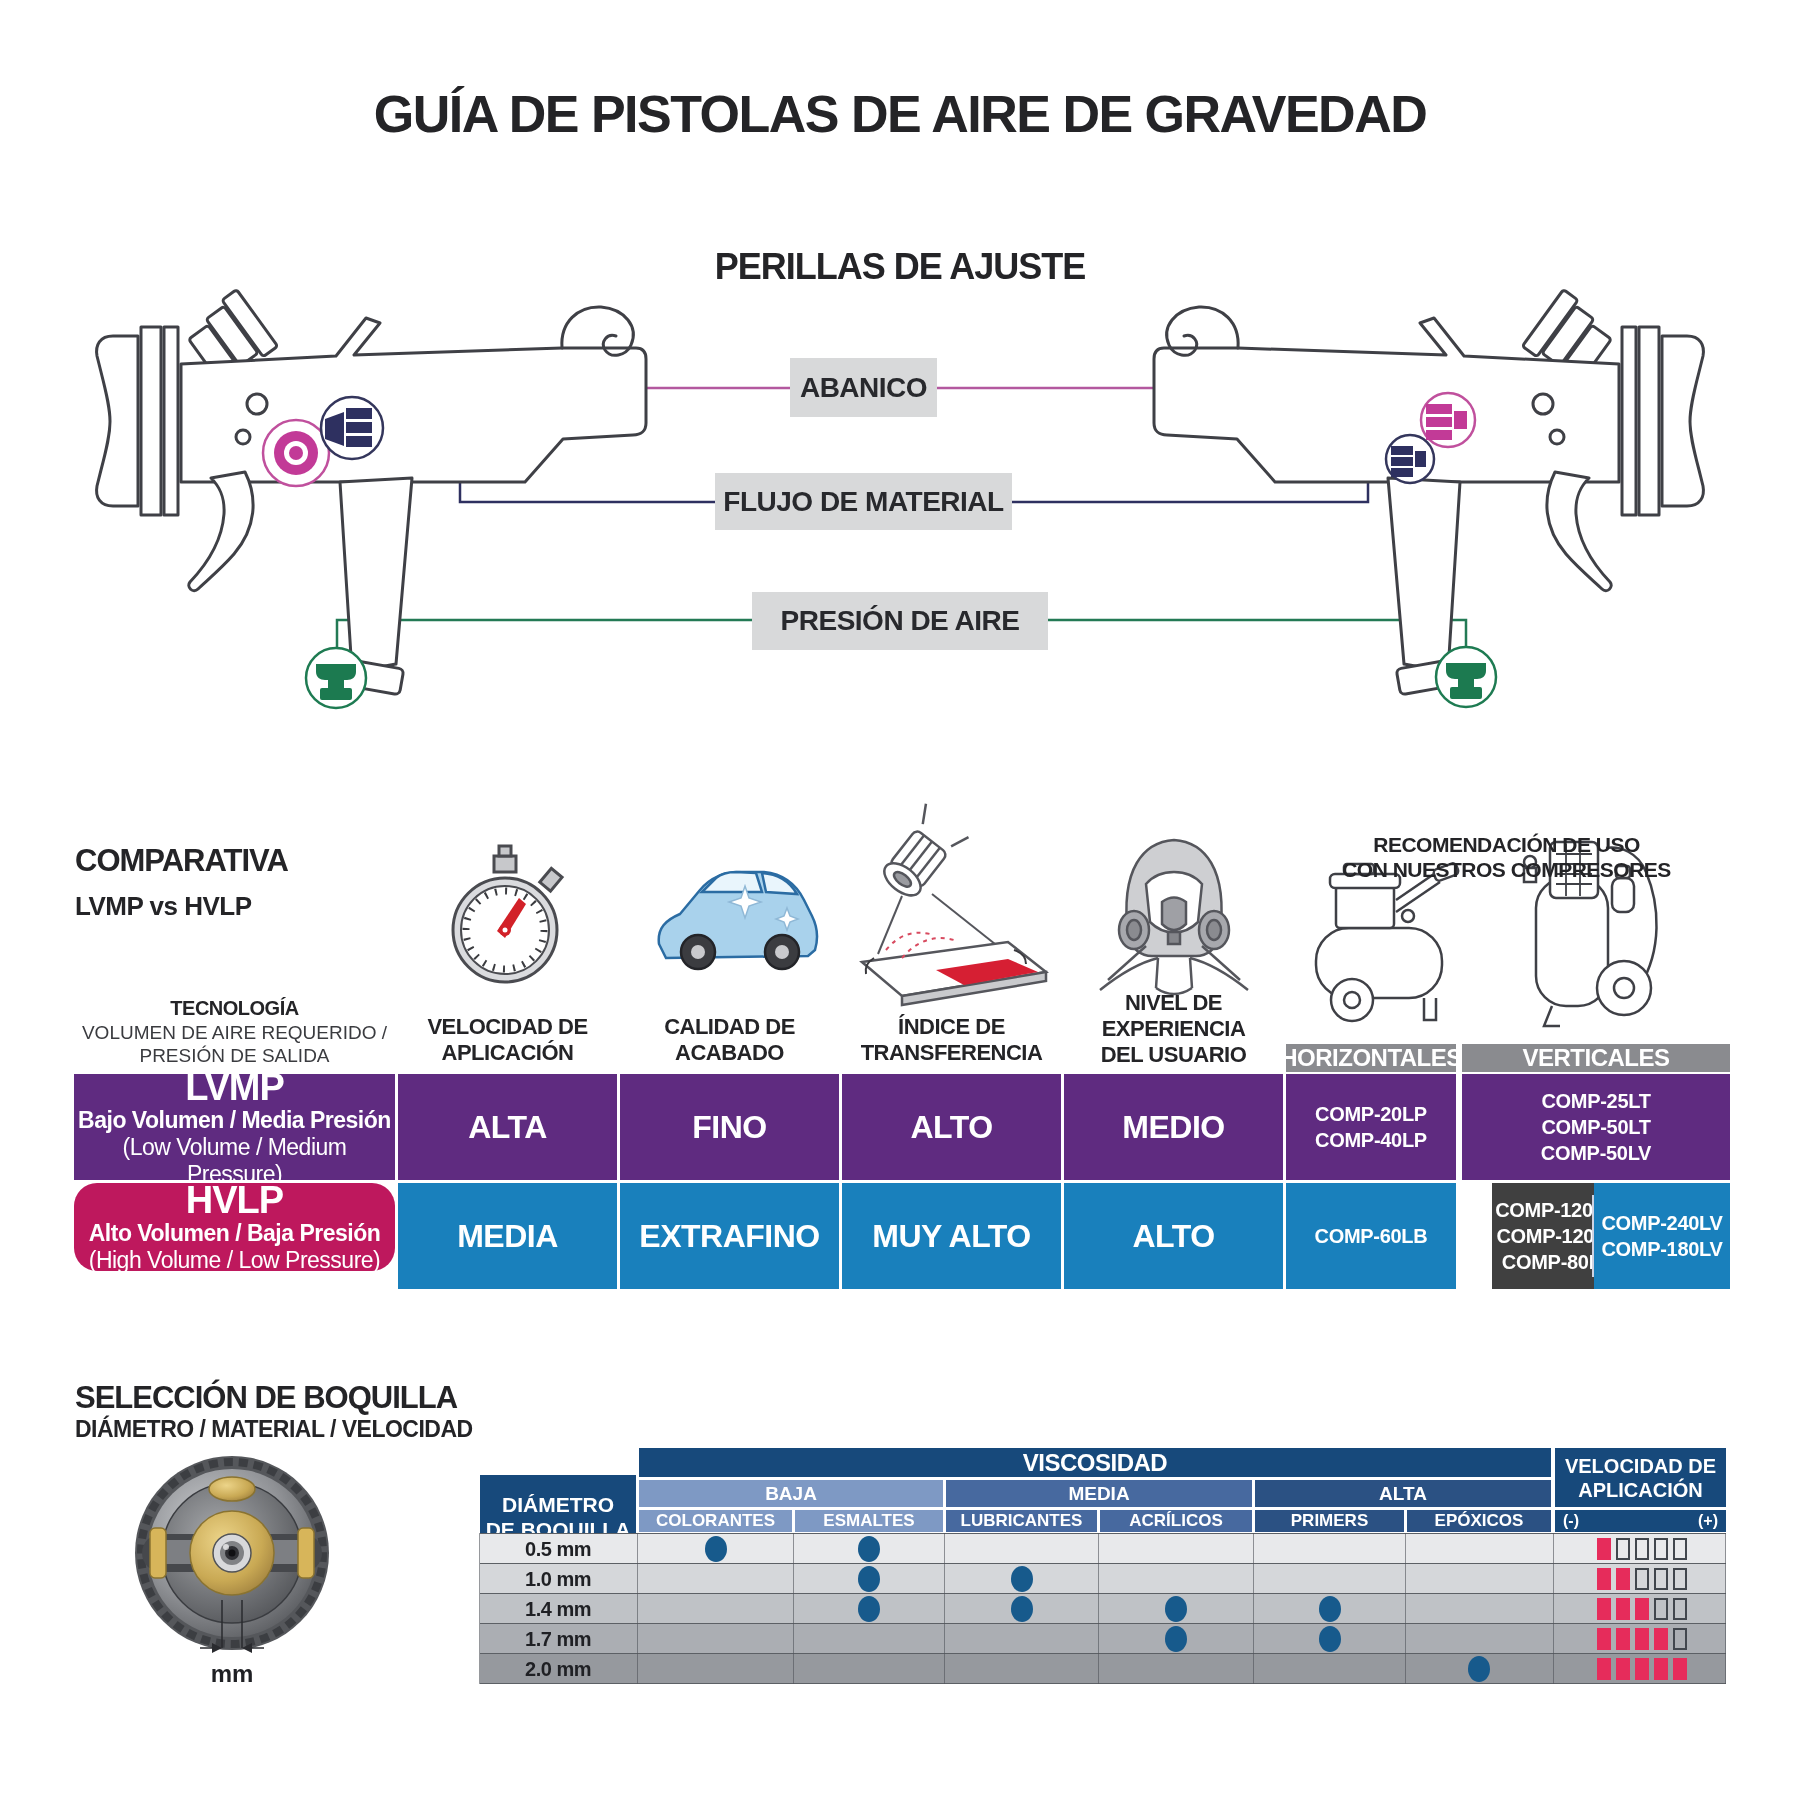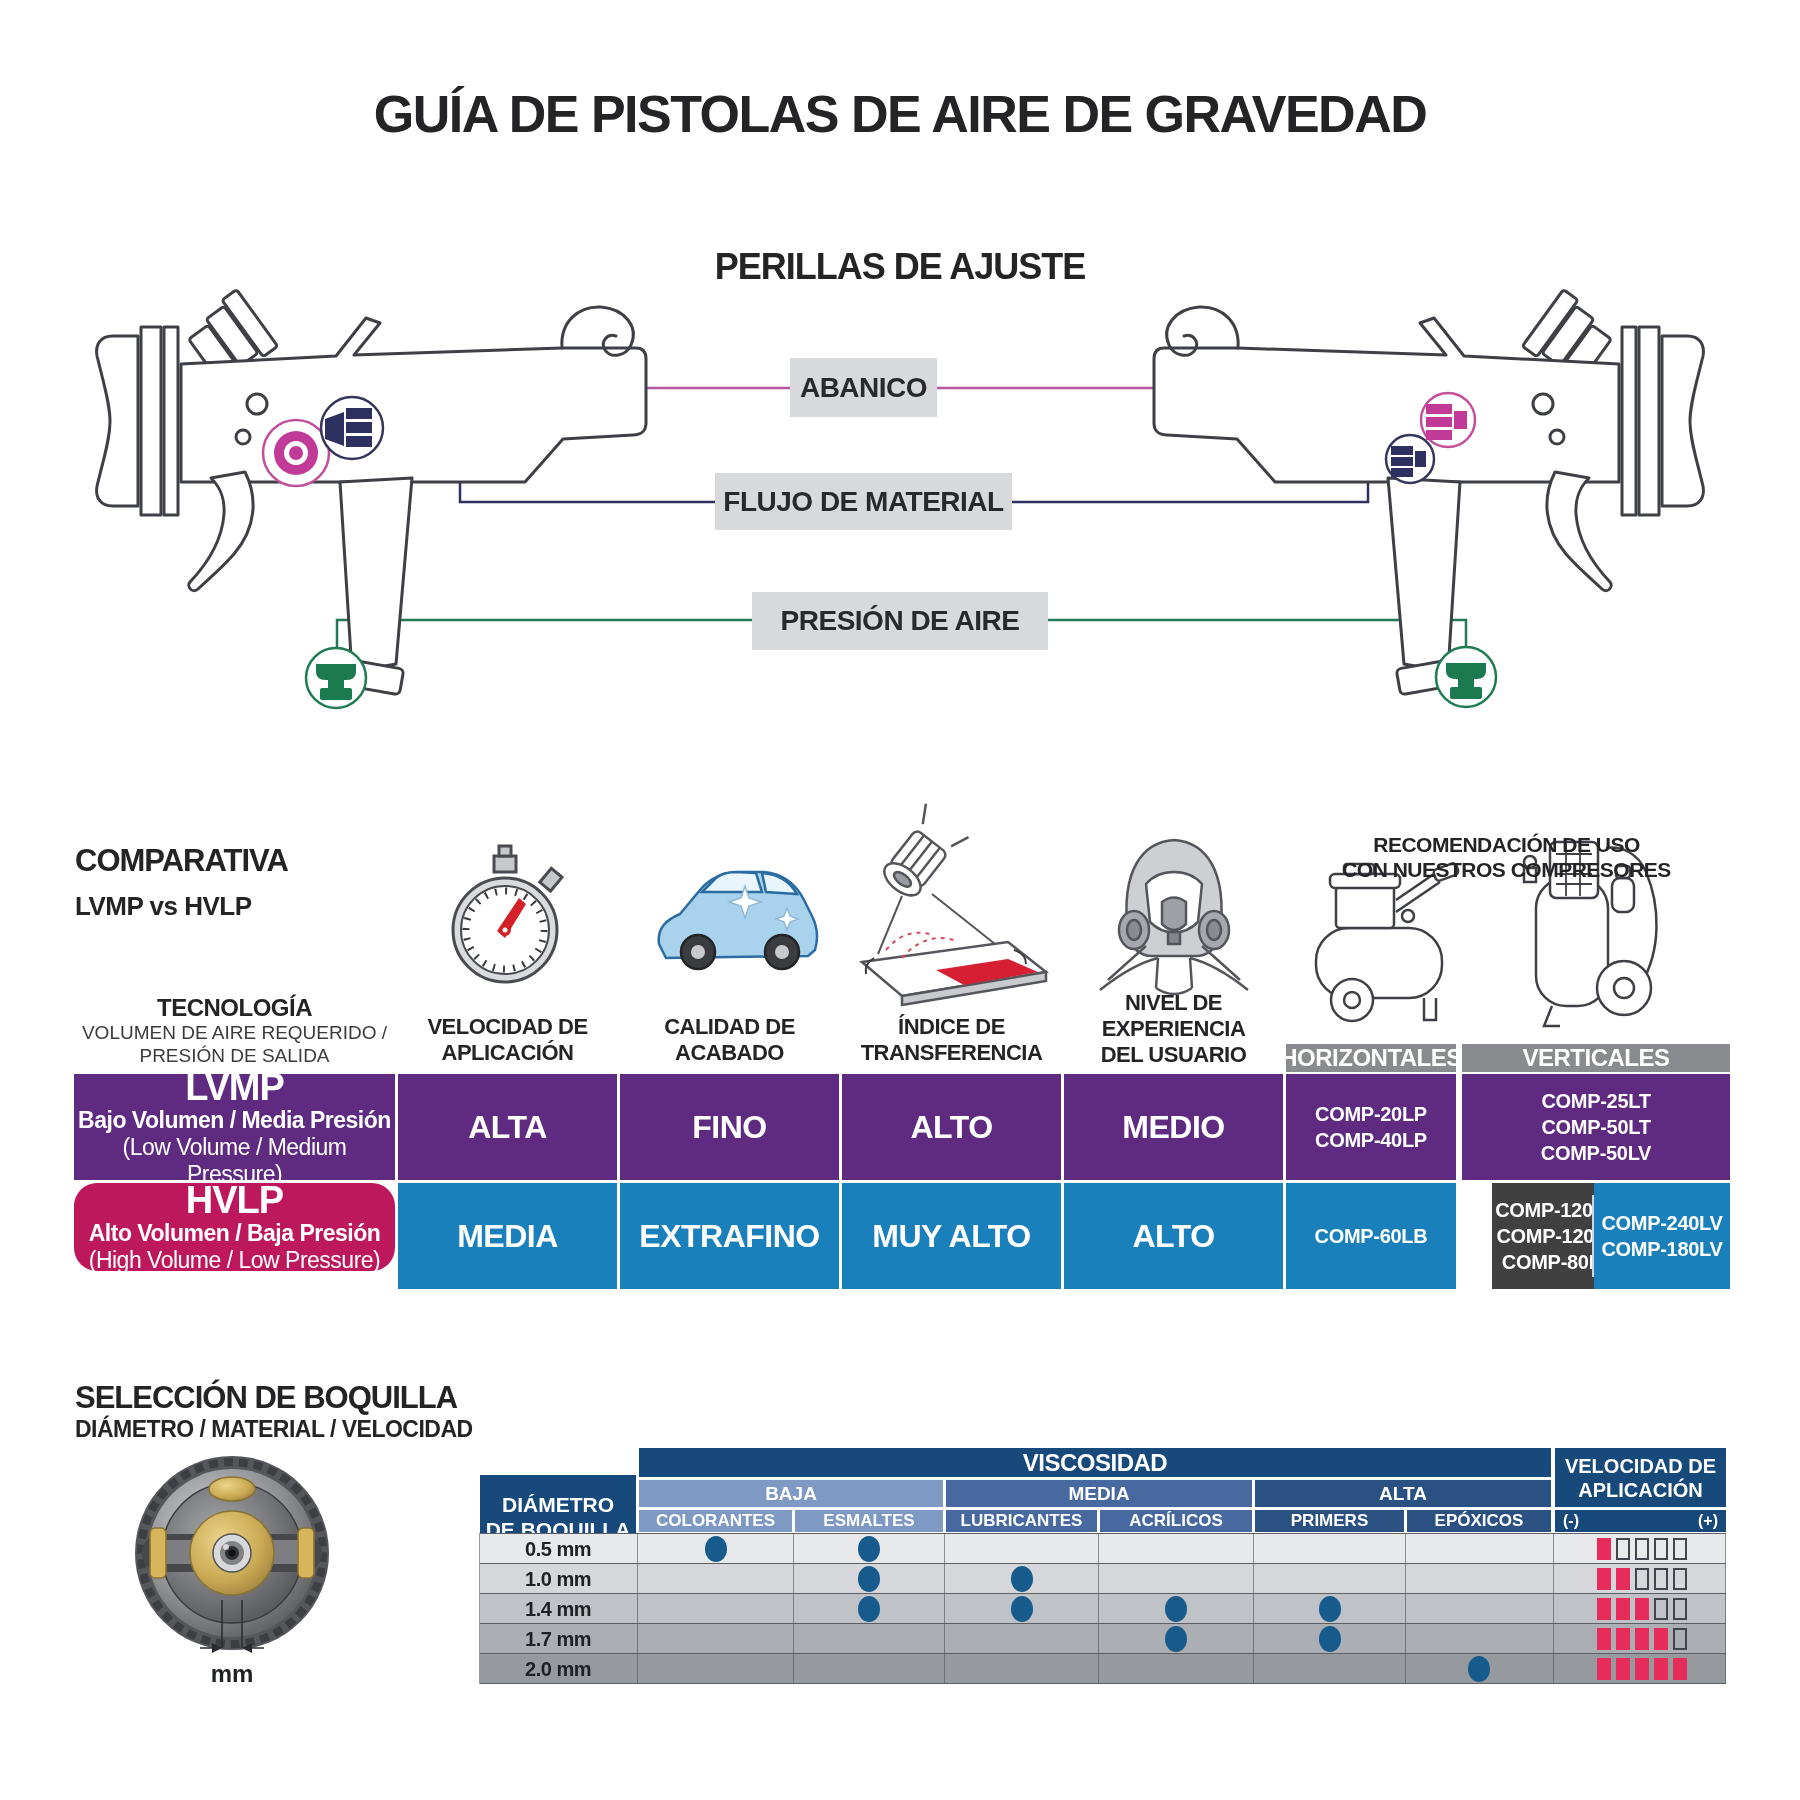--- a/index.html
+++ b/index.html
@@ -257,21 +257,21 @@
     <g stroke="#2a2b2f" stroke-width="1.5" fill="none">
       <path d="M222,1600 V1648 M242,1600 V1648"></path>
       <path d="M200,1648 H219 M264,1648 H245"></path>
       <polygon points="222,1648 212,1643 212,1653" fill="#2a2b2f" stroke="none"></polygon>
       <polygon points="242,1648 252,1643 252,1653" fill="#2a2b2f" stroke="none"></polygon>
     </g>
     <text x="232" y="1682" text-anchor="middle" font-size="24" font-weight="bold" fill="#1f2024">mm</text>
   </svg>
 
 <div class="abs ctr col" style="left: 74px; top: 994px; width: 321px; height: 74px;">
-      <div class="colhead" style="font-size:24px">TECNOLOGÍA</div>
+      <div class="colhead" style="font-size:20px">TECNOLOGÍA</div>
       <div class="colsub">VOLUMEN DE AIRE REQUERIDO /<br>PRESIÓN DE SALIDA</div>
     </div>
     <div class="abs ctr col" style="left: 398px; top: 1012px; width: 219px; height: 56px;">
       <div class="colhead">VELOCIDAD DE<br>APLICACIÓN</div>
     </div>
     <div class="abs ctr col" style="left: 620px; top: 1012px; width: 219px; height: 56px;">
       <div class="colhead">CALIDAD DE<br>ACABADO</div>
     </div>
     <div class="abs ctr col" style="left: 842px; top: 1012px; width: 219px; height: 56px;">
       <div class="colhead">ÍNDICE DE<br>TRANSFERENCIA</div>

